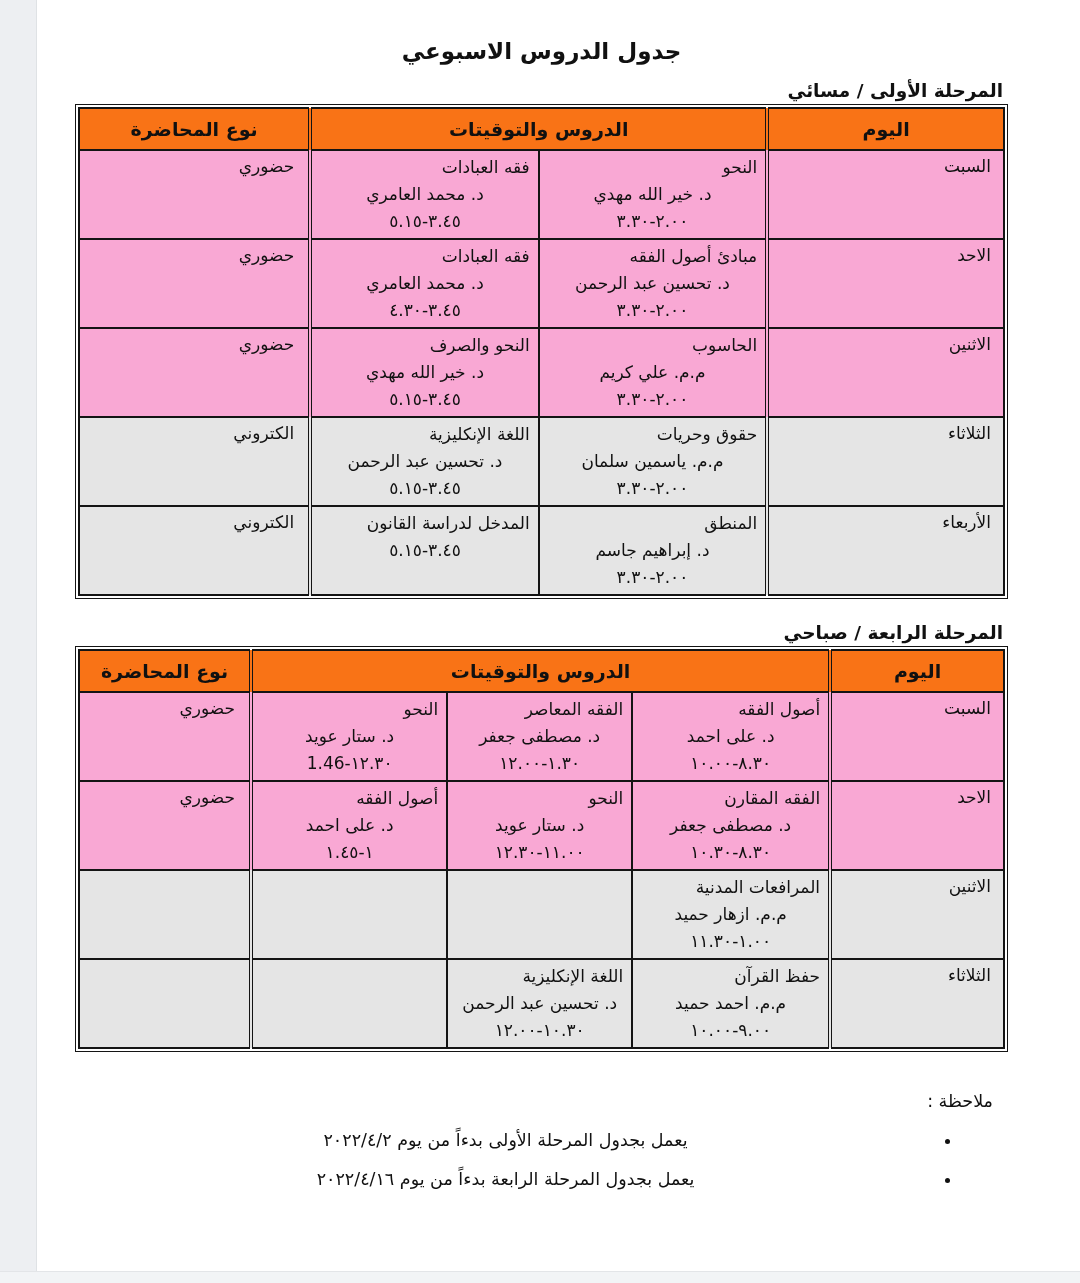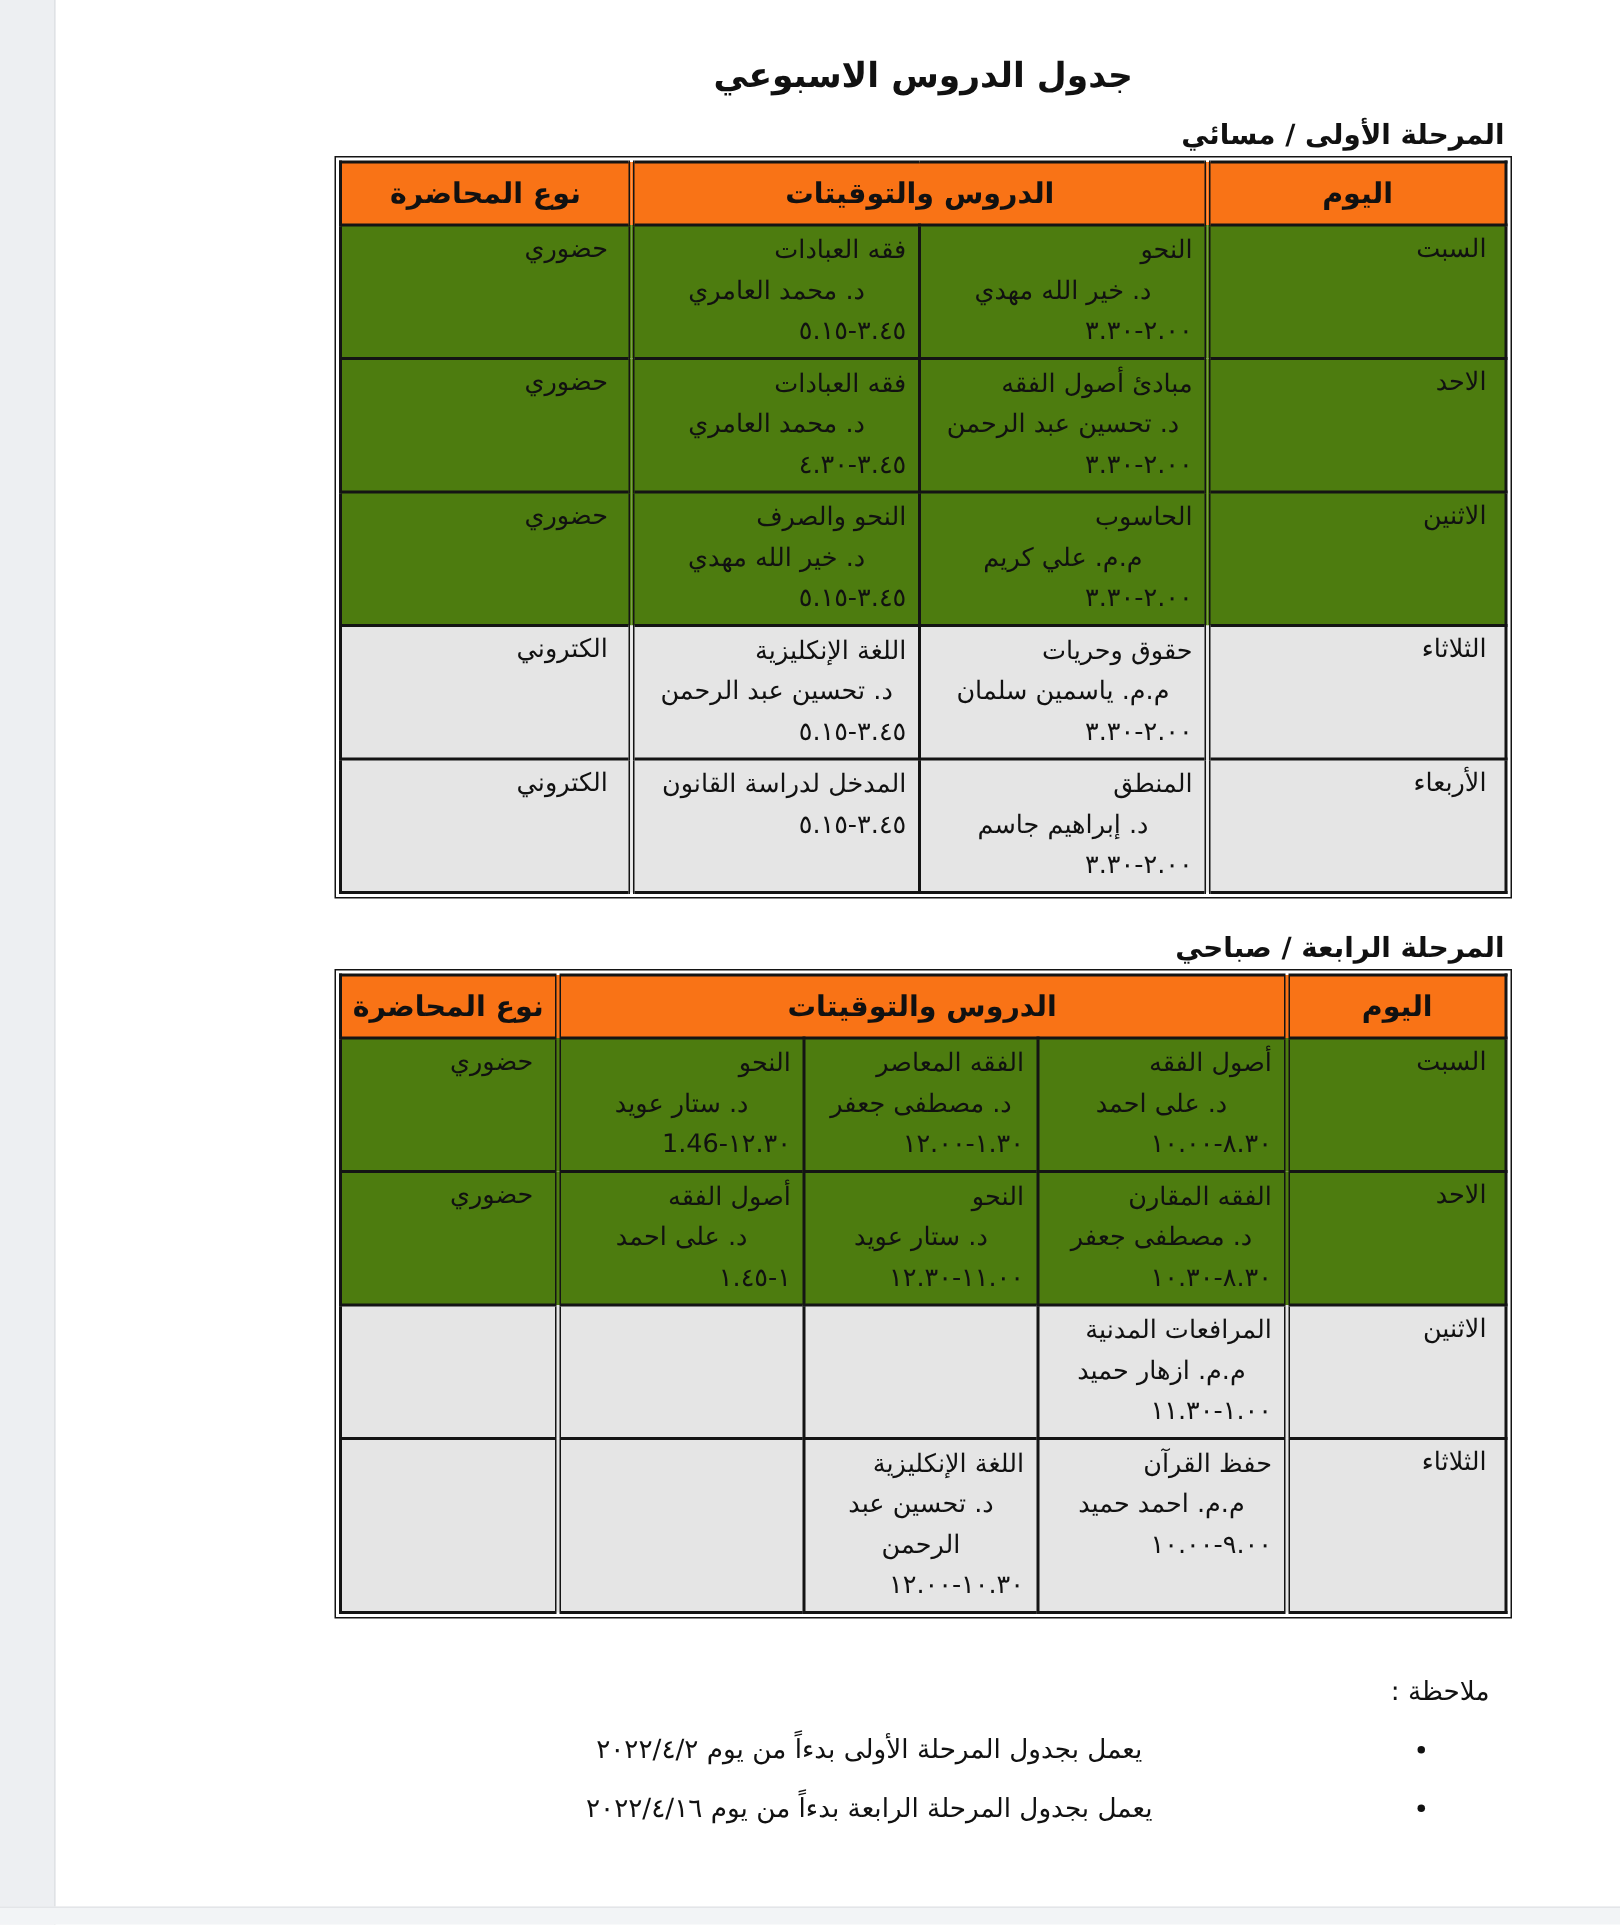--- a/index.html
+++ b/index.html
@@ -15,21 +15,21 @@
   .scan-strip {
     position: absolute; left: 0; top: 0; bottom: 0;
     width: 37px; background: #edeff2;
     border-right: 1px solid #dfe2e5;
   }
   .scan-bottom {
     position: absolute; left: 0; right: 0; bottom: 0;
     height: 12px; background: #f2f4f6;
     border-top: 1px solid #e3e5e8;
   }
-  .page { position: relative; margin: 0 75px 0 78px; width: 779px; }
+  .page { position: relative; margin: 0 75px 0 78px; width: 927px; }
 
   .doc-title {
     margin: 38px 0 0 0;
     font-size: 23px; font-weight: bold;
     text-align: center; letter-spacing: 0;
   }
   .stage-caption {
     margin: 16px 2px 6px 0;
     font-size: 18.5px; font-weight: bold;
     text-align: right;
@@ -51,35 +51,35 @@
     font-size: 19px; font-weight: bold;
     text-align: center; vertical-align: middle;
     background: #f97316; padding: 4px;
     border-bottom: 2.5px solid #141414;
   }
   
   .h-day, .c-day  { border-left: 4px double #141414 !important; }
   .h-type, .c-type { border-right: 4px double #141414 !important; }
 
   table.sched tbody tr { height: 82px; }
-  .tone-blue td { background: #4d7c0f; margin-left: 20px; }
+  .tone-blue td { background: #f9a8d4; margin-left: 20px; }
   .tone-pink td { background: #e5e5e5; }
 
   .c-day {
     vertical-align: top; text-align: right;
     font-size: 17px; padding: 5px 12px 4px 0;
   }
   .c-lesson {
     vertical-align: top; font-size: 17px;
     padding: 3px 8px; line-height: 27px;
   }
   .l-subject { text-align: right; }
   .l-teacher { text-align: center; }
   .l-time {
-    text-align: right;
+    text-align: center;
     direction: ltr; unicode-bidi: bidi-override; 
   }
   .c-type {
     vertical-align: top; text-align: right;
     font-size: 17px; padding: 5px 14px 4px 4px;
   }
 
   .notes { margin-top: 42px; }
   .notes-heading {
     text-align: right; font-size: 17.5px;

